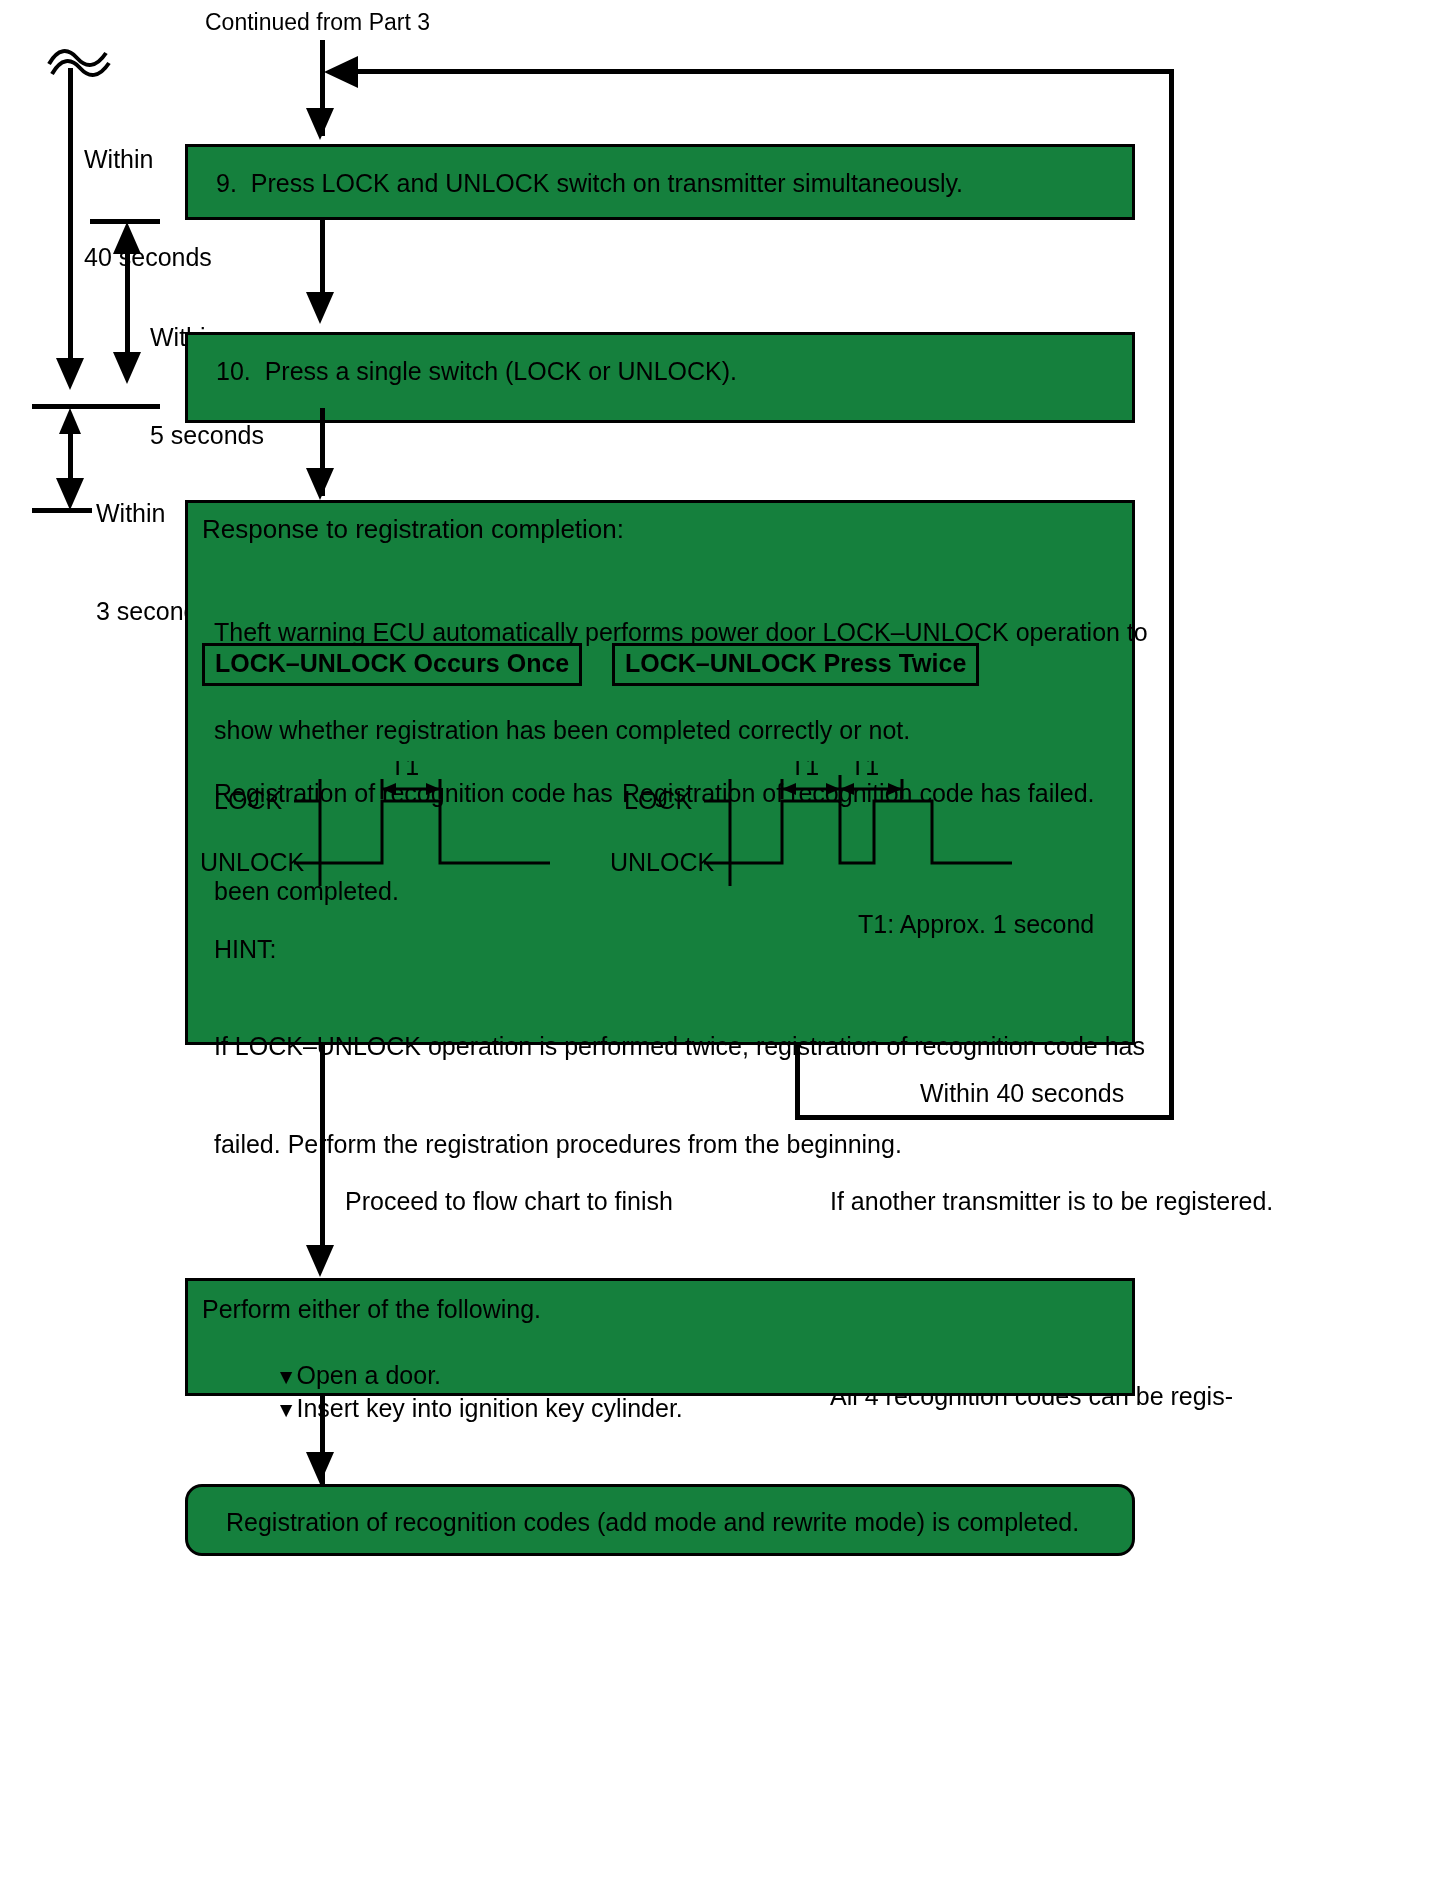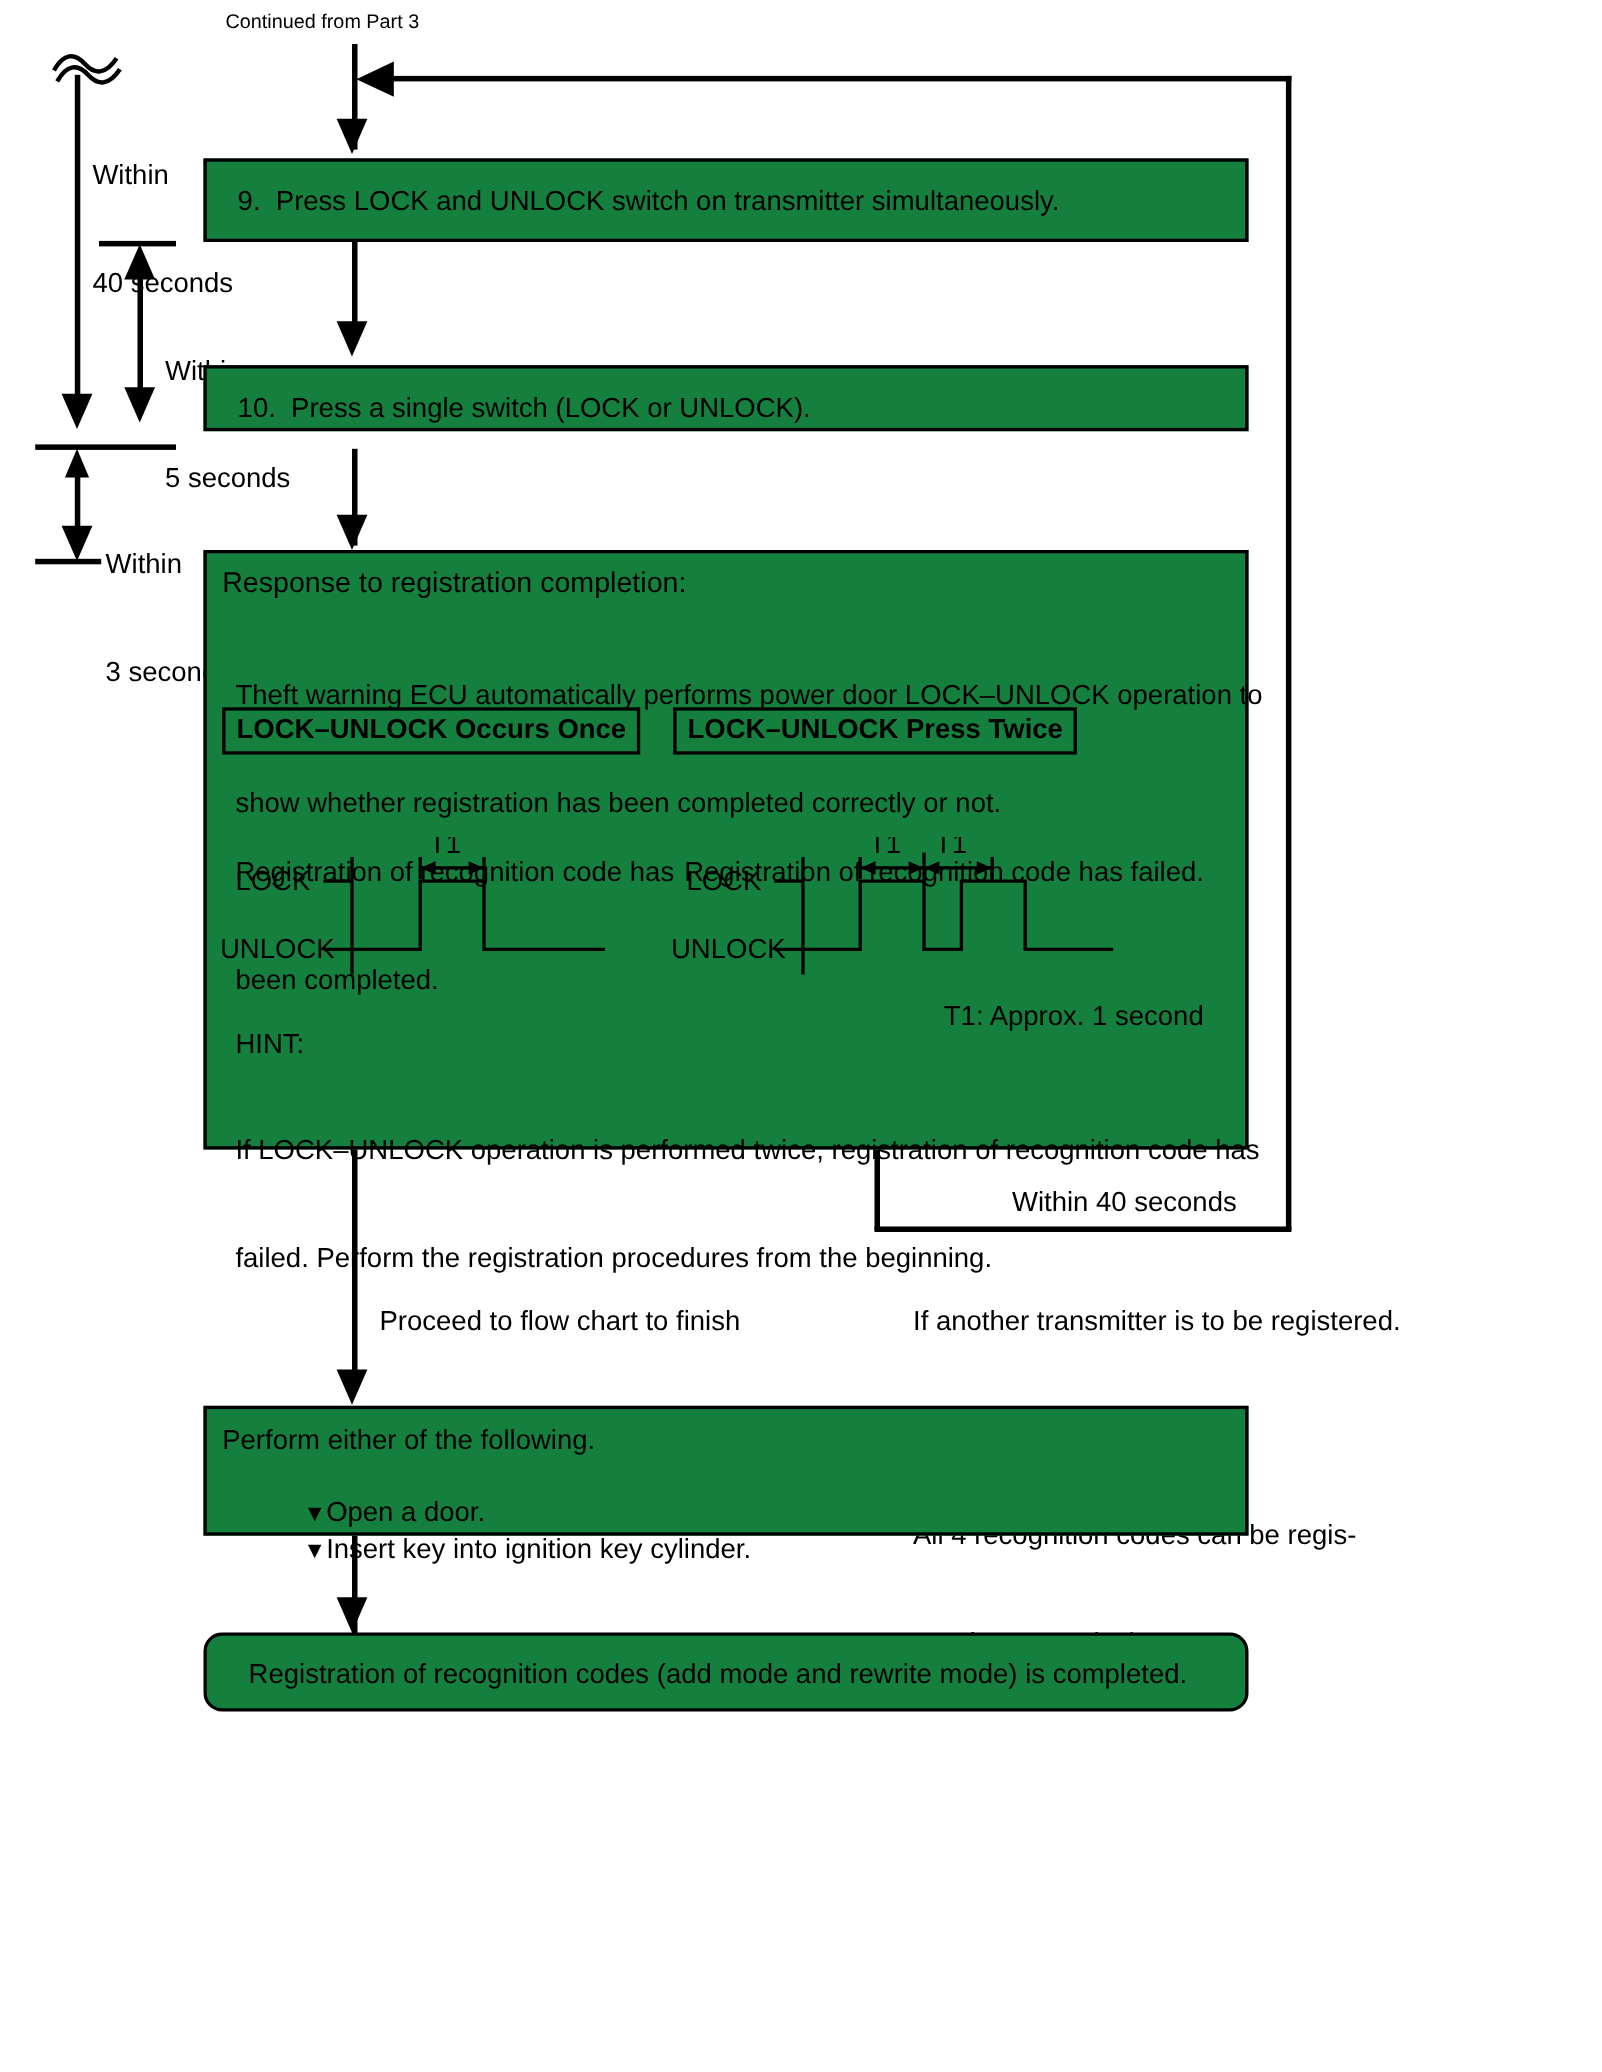--- a/index.html
+++ b/index.html
@@ -56,21 +56,21 @@
     font-size:25px;
     box-sizing:border-box;
   }
   svg{display:block;}
 </style>
 </head>
 <body>
 
 <div id="page">
 
-  <div class="abs txt" style="left:205px;top:8px;font-size:18px;">Continued from Part 3</div>
+  <div class="abs txt" style="left:205px;top:8px;font-size:23px;">Continued from Part 3</div>
 
   <div class="abs line-v" style="left:320px;top:40px;height:96px;"></div>
   <div class="abs arrow-down" style="left:306px;top:108px;"></div>
 
   <div class="abs arrow-left" style="left:324px;top:56px;"></div>
   <div class="abs line-h" style="left:356px;top:69px;width:818px;"></div>
   <div class="abs line-v" style="left:1169px;top:69px;height:1050px;"></div>
 
   <div class="abs" style="left:46px;top:44px;">
     <svg width="70" height="36" viewBox="0 0 70 36">
@@ -109,21 +109,21 @@
     <div>3 seconds</div>
   </div>
 
   <div class="abs box" style="left:185px;top:144px;width:950px;height:76px;">
     <div class="txt" style="position:absolute;left:28px;top:20px;">9.  Press LOCK and UNLOCK switch on transmitter simultaneously.</div>
   </div>
 
   <div class="abs line-v" style="left:320px;top:220px;height:82px;"></div>
   <div class="abs arrow-down" style="left:306px;top:292px;"></div>
 
-  <div class="abs box" style="left:185px;top:332px;width:950px;height:60px;">
+  <div class="abs box" style="left:185px;top:332px;width:950px;height:91px;">
     <div class="txt" style="position:absolute;left:28px;top:20px;">10.  Press a single switch (LOCK or UNLOCK).</div>
   </div>
 
   <div class="abs line-v" style="left:320px;top:408px;height:88px;"></div>
   <div class="abs arrow-down" style="left:306px;top:468px;"></div>
 
   <div class="abs box" style="left:185px;top:500px;width:950px;height:545px;">
 
     <div class="txt txt-b" style="position:absolute;left:14px;top:10px;font-size:26px;">Response to registration completion:</div>
 

